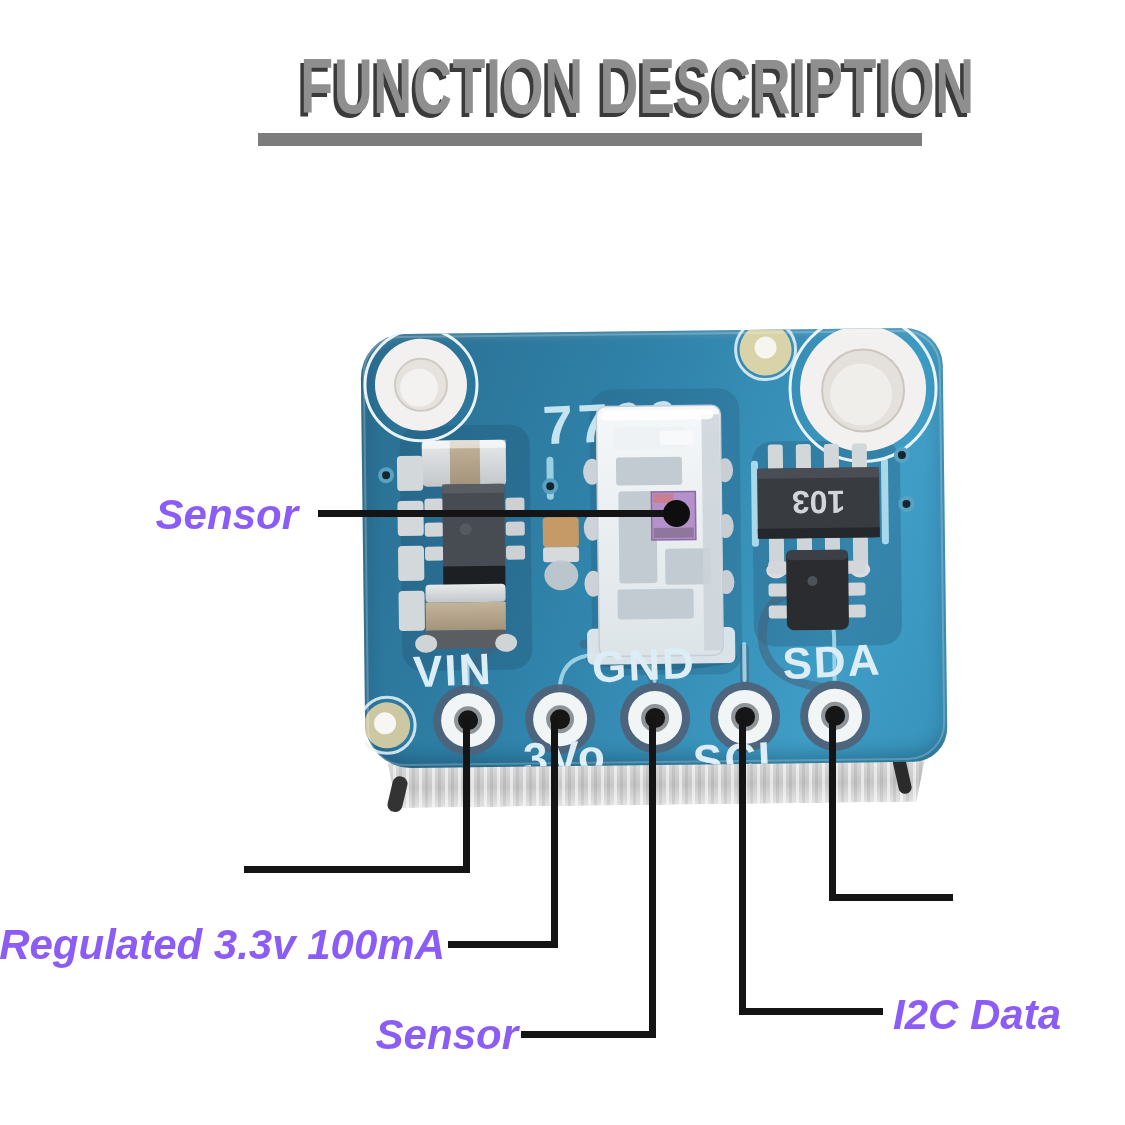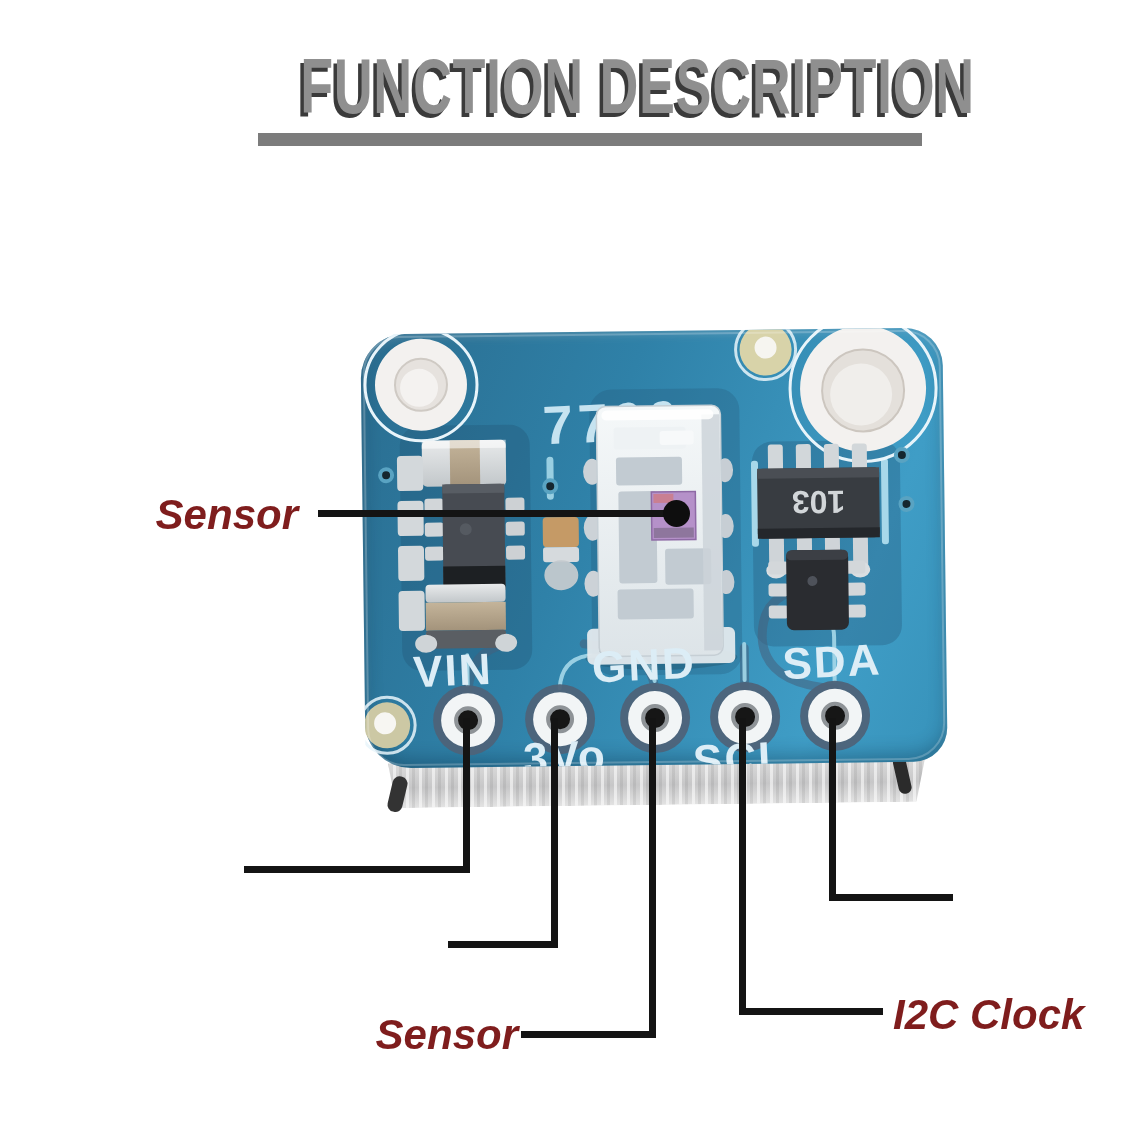--- a/index.html
+++ b/index.html
@@ -30,21 +30,21 @@
          border-radius:44px 38px 34px 46px;
          background:linear-gradient(112deg,#2a6d90 0%,#2f81a8 38%,#3f9dc6 80%,#3792ba 100%);
          box-shadow:inset 0 -8px 18px rgba(0,25,45,.30), inset 0 4px 10px rgba(255,255,255,.18);}
   .board-svg{position:absolute;left:0;top:0;width:582px;height:434px;}
 
   
   .anno{position:absolute;left:0;top:0;width:1125px;height:1125px;z-index:5;pointer-events:none;}
   .cline{position:absolute;background:#141414;}
   .cdot{position:absolute;width:27px;height:27px;border-radius:50%;background:#0e0e0e;}
   .clabel{position:absolute;font-style:italic;font-weight:bold;font-size:42px;line-height:1.1;
-          color:#7f1d1d;white-space:nowrap;}
+          color:#8b5cf6;white-space:nowrap;}
   .r-align{text-align:right;}
 </style>
 </head>
 <body>
 
 <div class="scene">
 
   <div class="title">FUNCTION DESCRIPTION</div>
   <div class="title-underline"></div>
 
@@ -296,26 +296,27 @@
 
     <div class="clabel r-align" style="right:827px;top:492px;">Sensor</div>
     <div class="cline" style="left:318px;top:510px;width:350px;height:7px;"></div>
     <div class="cdot" style="left:663px;top:500px;"></div>
 
     <div class="cline" style="left:463px;top:718px;width:7px;height:153px;"></div>
     <div class="cline" style="left:244px;top:866px;width:226px;height:7px;"></div>
 
     <div class="cline" style="left:551px;top:718px;width:7px;height:230px;"></div>
     <div class="cline" style="left:448px;top:941px;width:110px;height:7px;"></div>
+    <div class="clabel r-align" style="right:680px;top:922px;">Regulated 3.3v 100mA</div>
 
     <div class="cline" style="left:649px;top:718px;width:7px;height:320px;"></div>
     <div class="cline" style="left:521px;top:1031px;width:135px;height:7px;"></div>
     <div class="clabel r-align" style="right:607px;top:1012px;">Sensor</div>
 
     <div class="cline" style="left:739px;top:718px;width:7px;height:297px;"></div>
     <div class="cline" style="left:739px;top:1008px;width:144px;height:7px;"></div>
-    <div class="clabel" style="left:893px;top:992px;">I2C Clock</div>
+    <div class="clabel" style="left:893px;top:992px;">I2C Data</div>
 
     <div class="cline" style="left:829px;top:718px;width:7px;height:183px;"></div>
     <div class="cline" style="left:829px;top:894px;width:124px;height:7px;"></div>
   </div>
 
 </div>
 
 </body></html>

